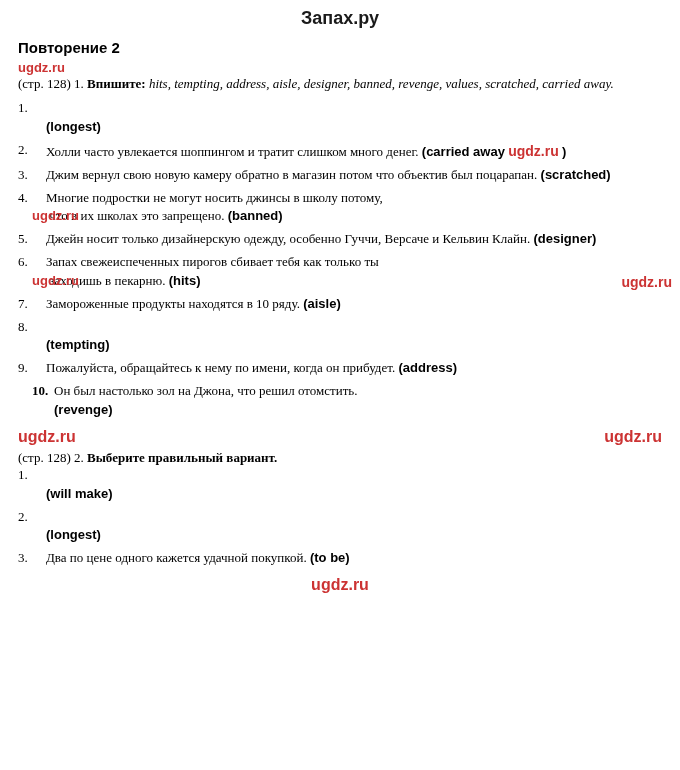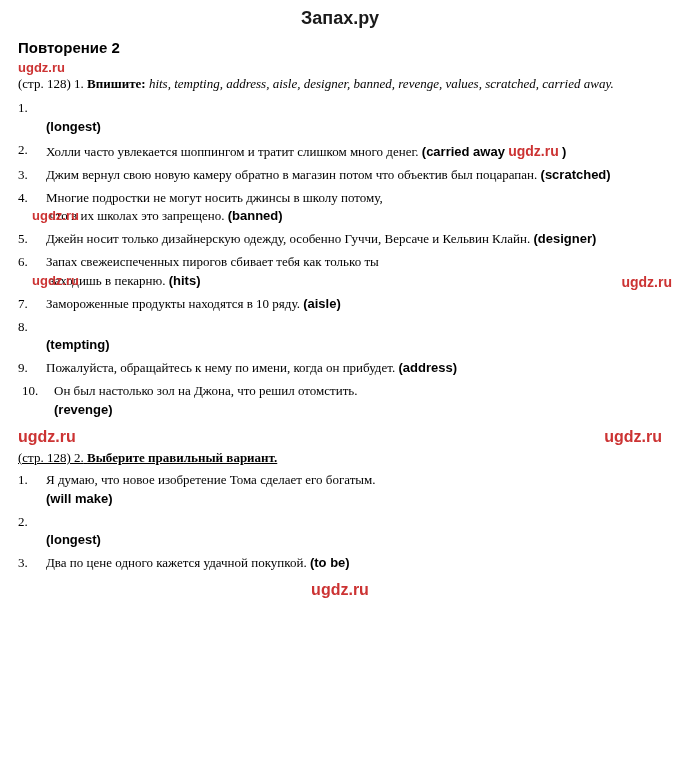--- a/index.html
+++ b/index.html
@@ -94,23 +94,21 @@
     .watermark-inline {
       color: #cc3333;
       font-weight: bold;
       font-family: Arial, sans-serif;
       font-size: 14px;
       display: inline;
     }
 
     .task2-header {
       font-size: 13px;
-      margin-bottom: 5px;
       margin-top: 4px;
-      text-decoration: underline;
     }
 
     .footer-watermark {
       text-align: center;
       margin-top: 8px;
     }
   </style>
 </head>
 <body>
 
@@ -191,42 +189,41 @@
       <span class="answer">(tempting)</span>
     </li>
 
     <li>
       <span class="num">9.</span>
       <span>Пожалуйста, обращайтесь к нему по имени, когда он прибудет.</span>
       <span class="answer"> (address)</span>
     </li>
 
     <li style="padding-left: 36px;">
-      <span class="num" style="position:absolute; left:4px;">10.</span>
+      <span class="num" style="position:absolute; left:14px;font-weight:bold;">10.</span>
       <span>Он был настолько зол на Джона, что решил отомстить.</span>
       <br>
       <span class="answer">(revenge)</span>
     </li>
   </ol>
 
   <div style="display:flex; justify-content:space-between; margin: 4px 0;">
     <span class="watermark-lg">ugdz.ru</span>
     <span class="watermark-lg">ugdz.ru</span>
   </div>
 
   <div class="task2-header">
     <span>(стр. 128) 2.</span>
     <b>Выберите правильный вариант.</b>
   </div>
 
   <ol class="items-list">
 
     <li>
       <span class="num">1.</span>
-      <span>Я думаю, что новое изобретение Тома сделает его богатым.</span>
       <br>
       <span class="answer">(will make)</span>
     </li>
 
     <li>
       <span class="num">2.</span>
       <br>
       <span class="answer">(longest)</span>
     </li>
 

